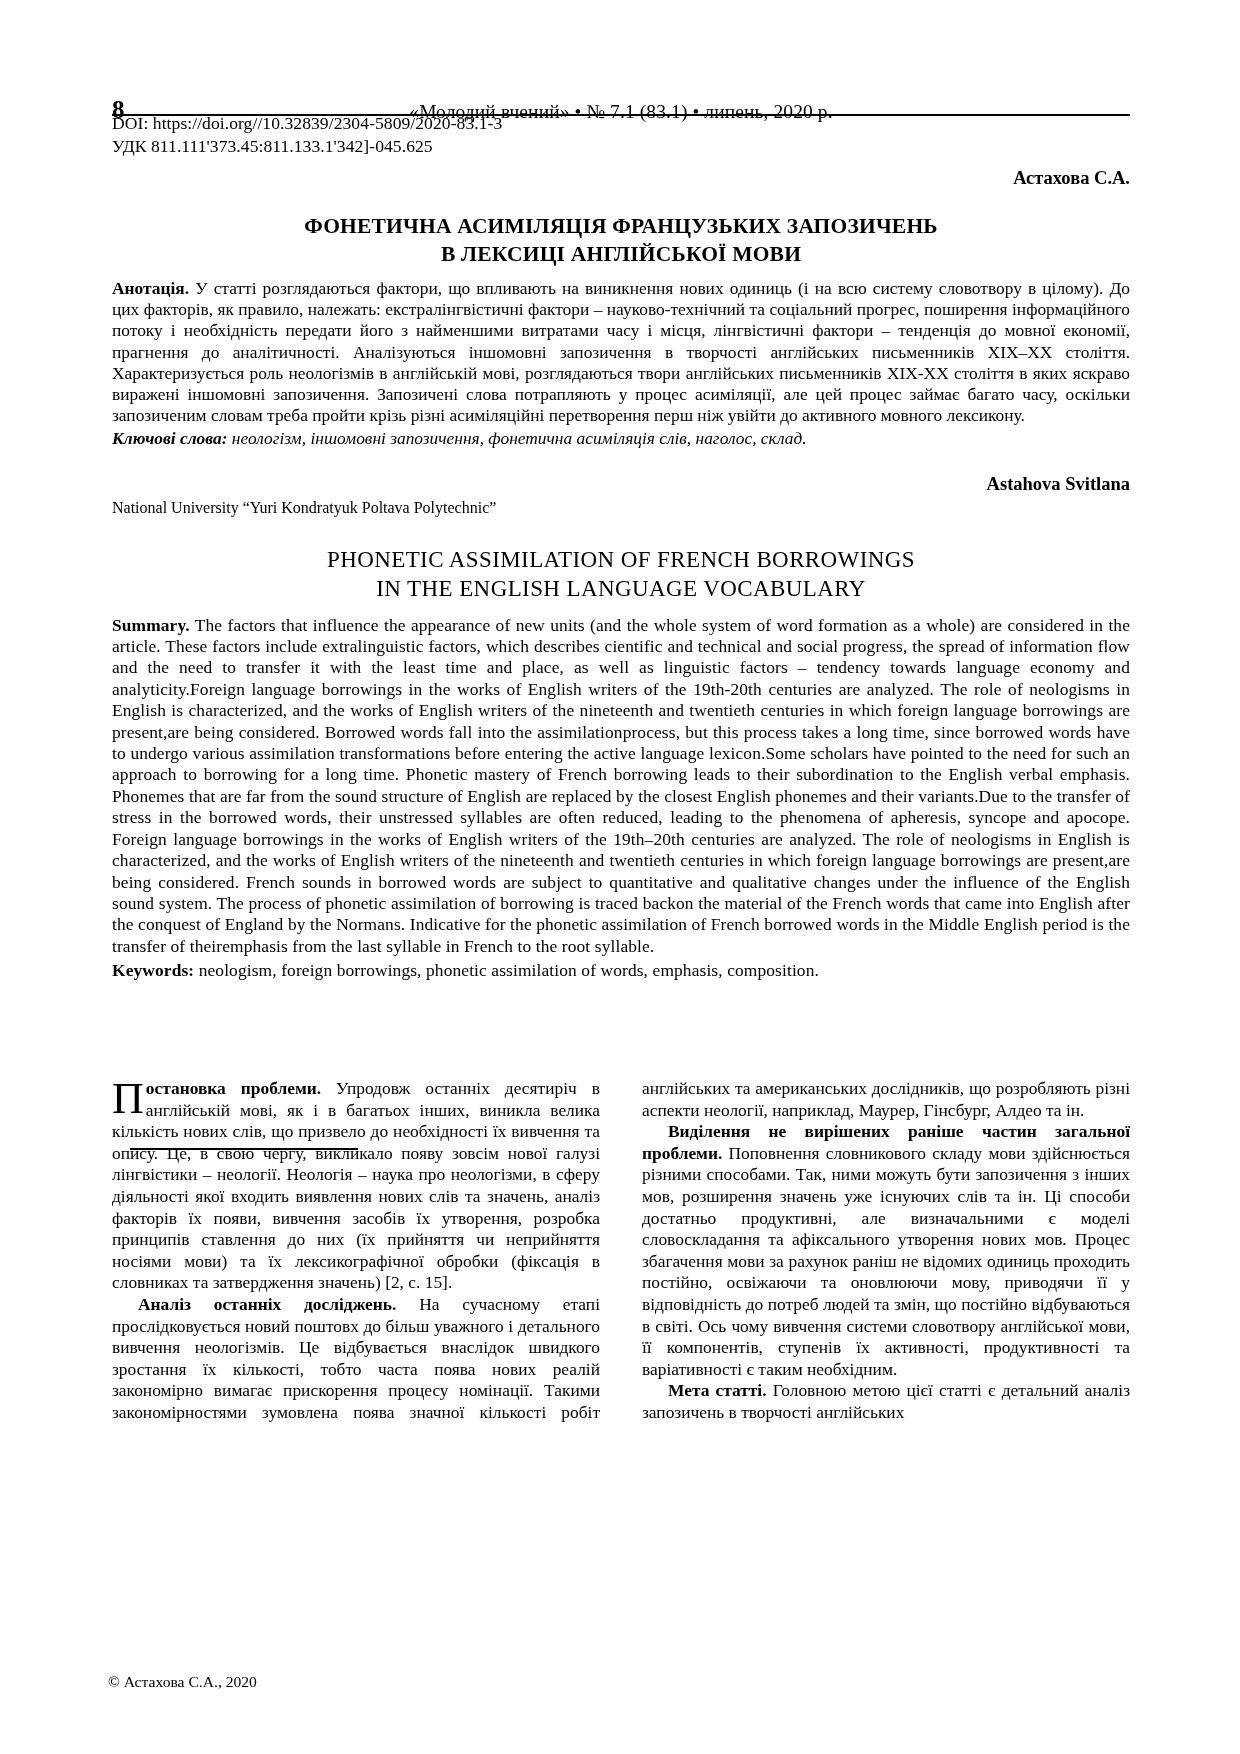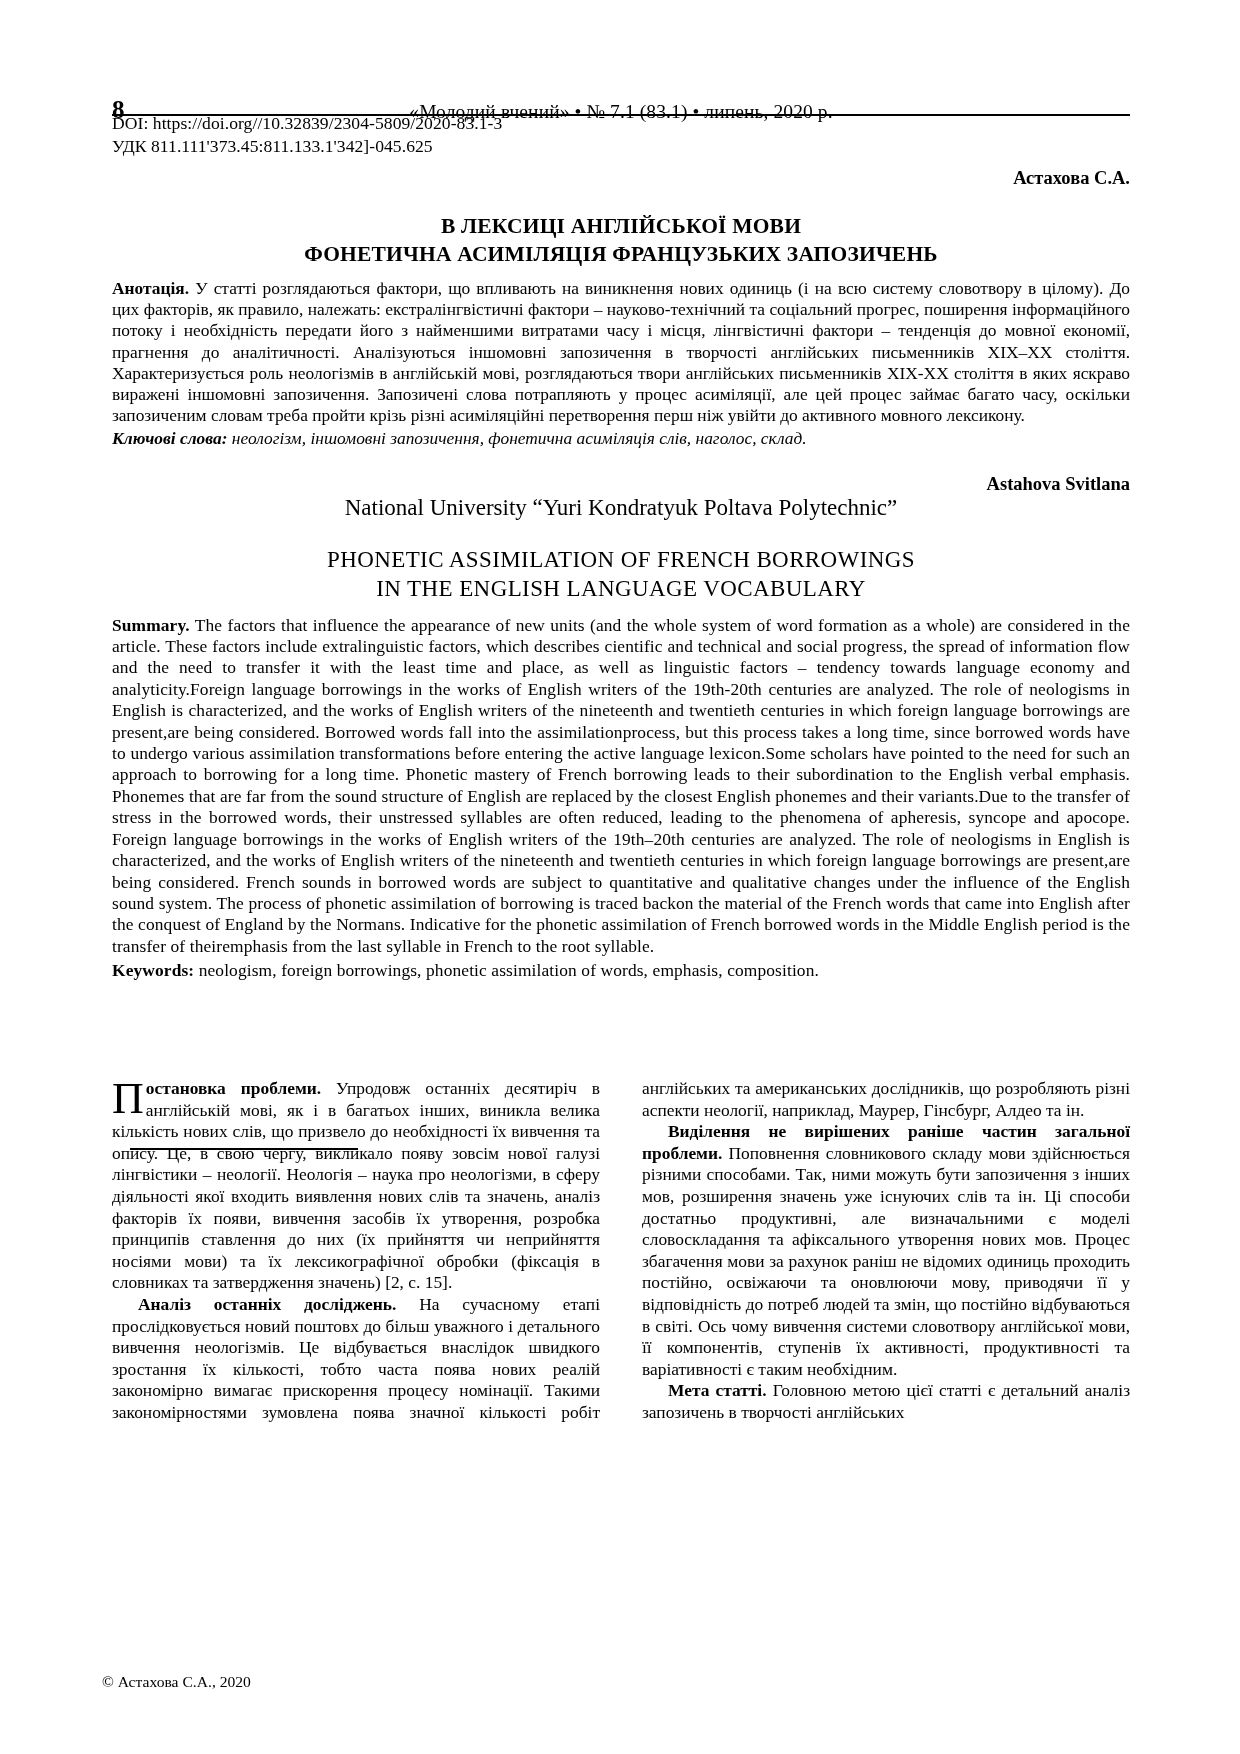--- a/index.html
+++ b/index.html
@@ -115,22 +115,22 @@
   .kw .lead { font-weight: bold; }
 
   .en-author {
     text-align: right;
     font-weight: bold;
     font-size: 18.5px;
     line-height: 24px;
     margin-top: 22px;
   }
   .en-affil {
-    text-align: center;
-    font-size: 23px;
+    text-align: left;
+    font-size: 16px;
     line-height: 23px;
   }
   .en-title {
     text-align: center;
     font-size: 23px;
     line-height: 29px;
     letter-spacing: 0.4px;
     margin-top: 26px;
     margin-bottom: 12px;
   }
@@ -189,21 +189,21 @@
     line-height: 36px;
     font-weight: normal;
     padding: 2px 2px 0 0;
     margin-top: 1px;
     font-family: "Liberation Serif", serif;
   }
 
   
   .footer {
     position: absolute;
-    left: 102px;
+    left: 108px;
     top: 1672px;
     font-size: 15.6px;
     line-height: 20px;
   }
 </style>
 </head>
 <body>
 
 <div class="page">
 
@@ -214,22 +214,22 @@
   <div class="runhead-rule"></div>
 
   <div class="frontmatter">
 
     <div class="doi">DOI: https://doi.org//10.32839/2304-5809/2020-83.1-3</div>
     <div class="udc">УДК 811.111'373.45:811.133.1'342]-045.625</div>
 
     <div class="author-line">Астахова С.А.</div>
 
     <div class="art-title">
+      <div>ФОНЕТИЧНА АСИМІЛЯЦІЯ ФРАНЦУЗЬКИХ ЗАПОЗИЧЕНЬ</div>
       <div>В ЛЕКСИЦІ АНГЛІЙСЬКОЇ МОВИ</div>
-      <div>ФОНЕТИЧНА АСИМІЛЯЦІЯ ФРАНЦУЗЬКИХ ЗАПОЗИЧЕНЬ</div>
     </div>
 
     <div class="abstract">
       <span class="lead">Анотація.</span><span> У статті розглядаються фактори, що впливають на виникнення нових одиниць (і на всю систему словотвору в цілому). До цих факторів, як правило, належать: екстралінгвістичні фактори – науково-технічний та соціальний прогрес, поширення інформаційного потоку і необхідність передати його з найменшими витратами часу і місця, лінгвістичні фактори – тенденція до мовної економії, прагнення до аналітичності. Аналізуються іншомовні запозичення в творчості англійських письменників XIX–XX століття. Характеризується роль неологізмів в англійській мові, розглядаються твори англійських письменників XIX-XX століття в яких яскраво виражені іншомовні запозичення. Запозичені слова потрапляють у процес асиміляції, але цей процес займає багато часу, оскільки запозиченим словам треба пройти крізь різні асиміляційні перетворення перш ніж увійти до активного мовного лексикону.</span>
     </div>
 
     <div class="kw">
       <span class="lead">Ключові слова:</span><span> неологізм, іншомовні запозичення, фонетична асиміляція слів, наголос, склад.</span>
     </div>
 

